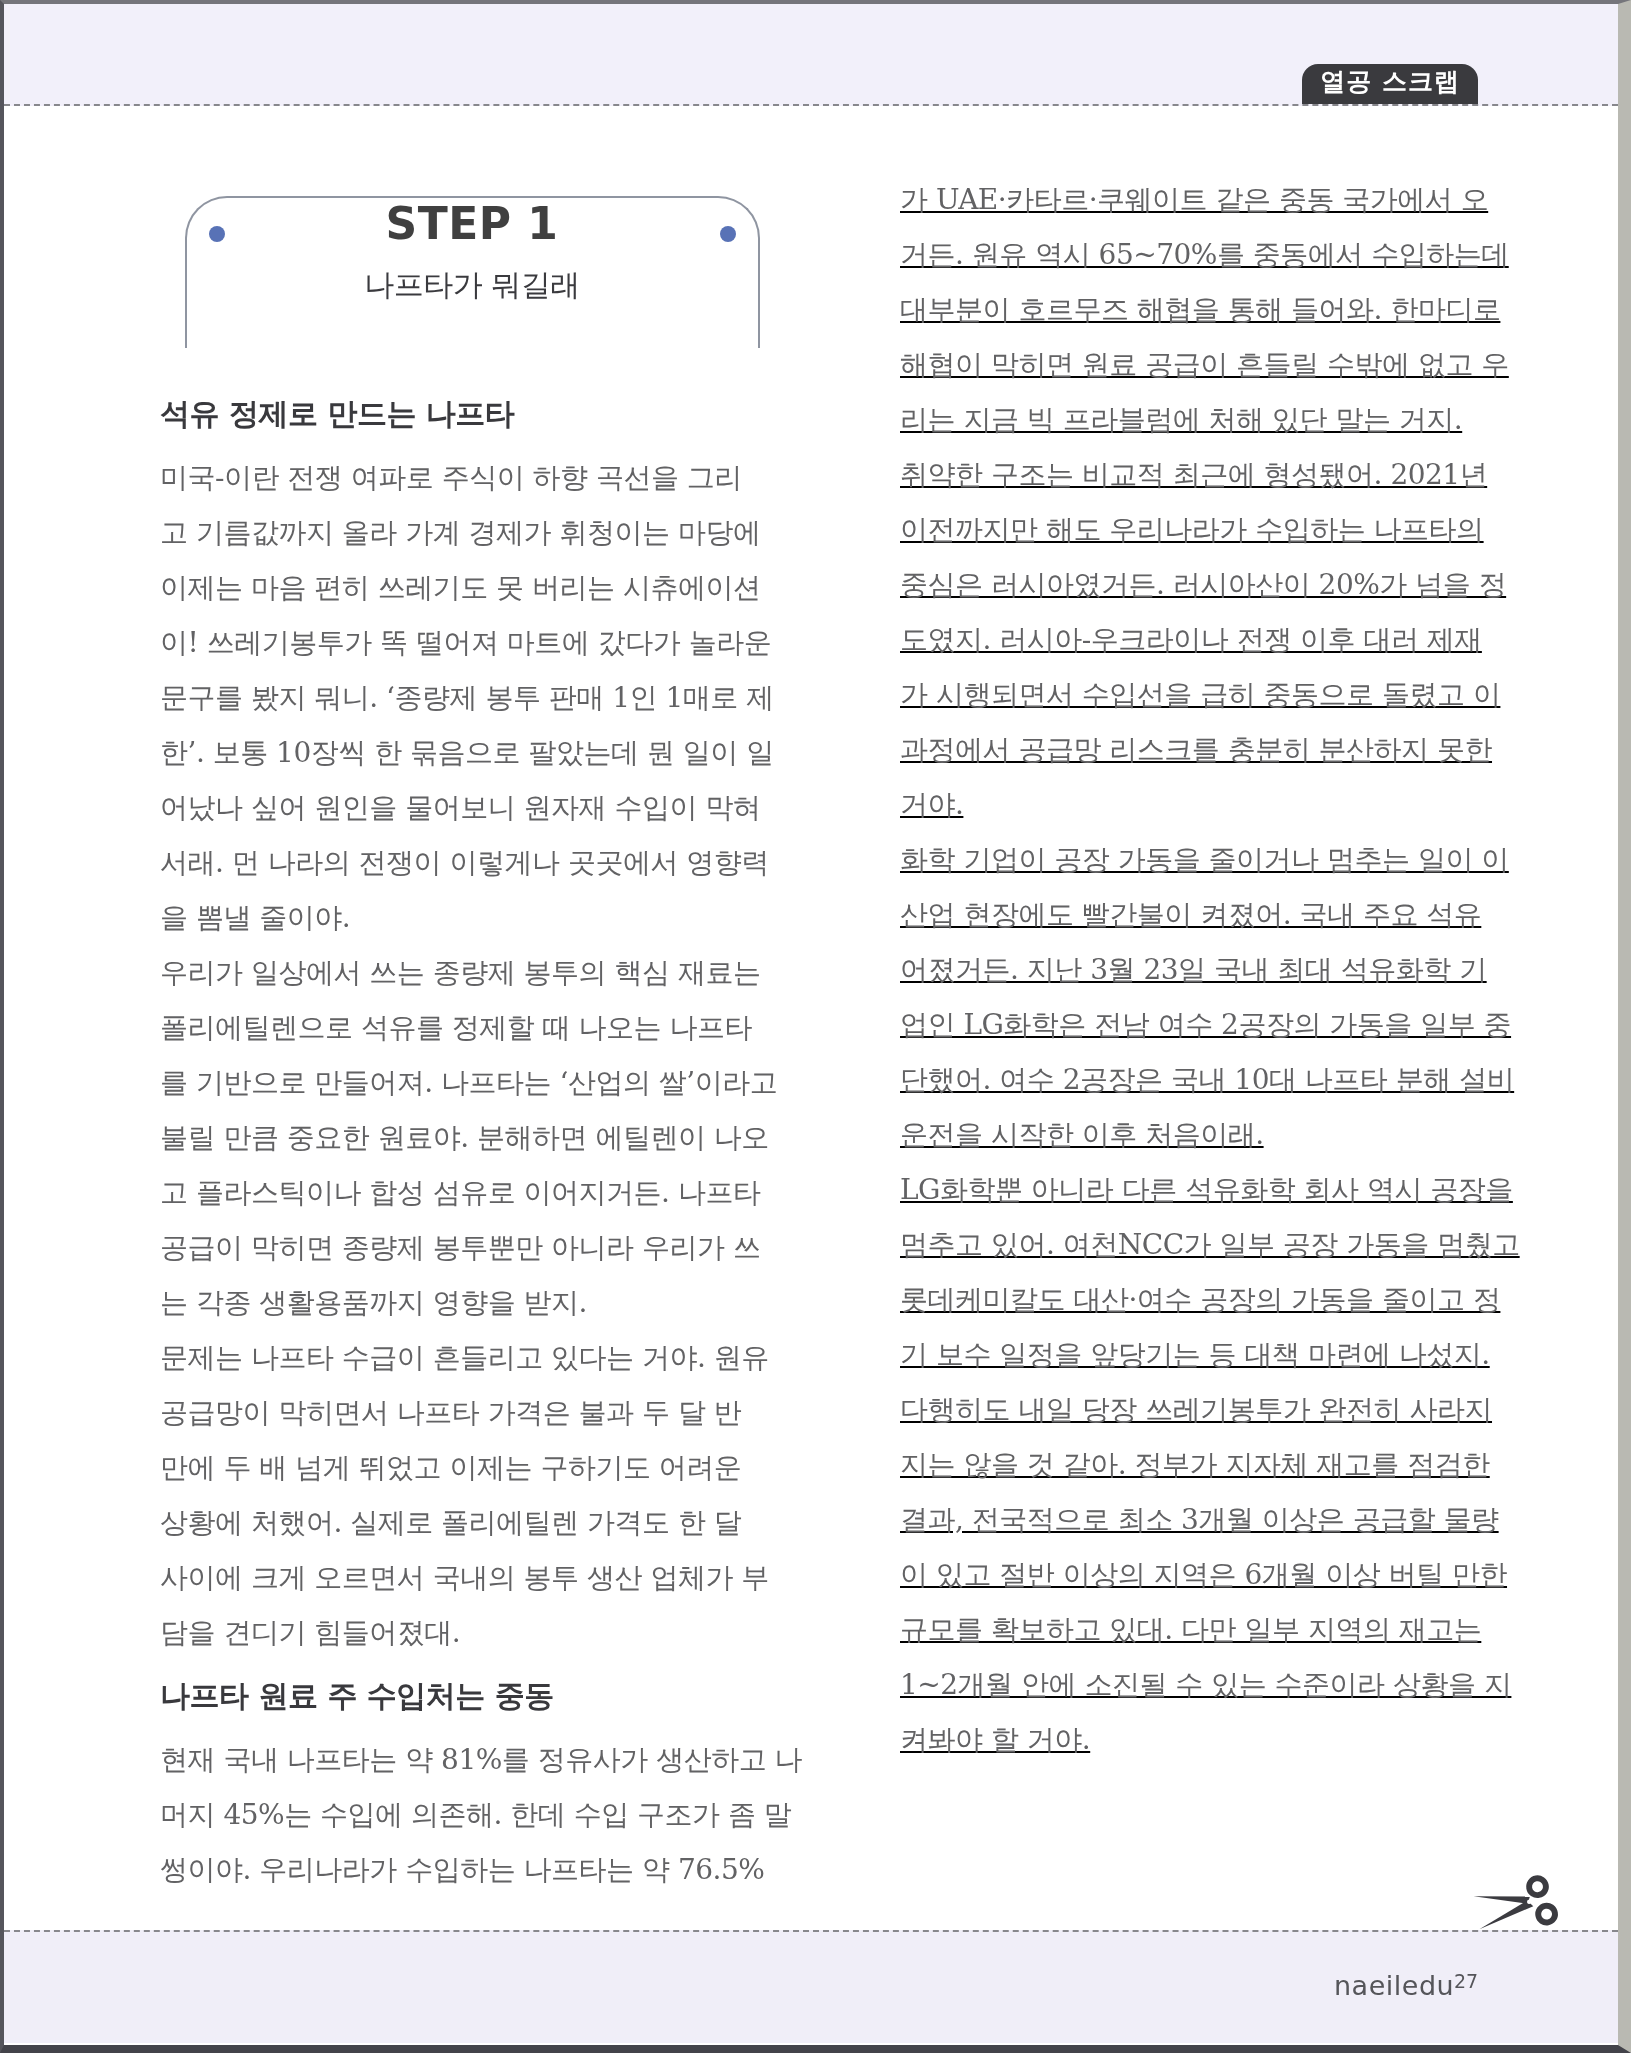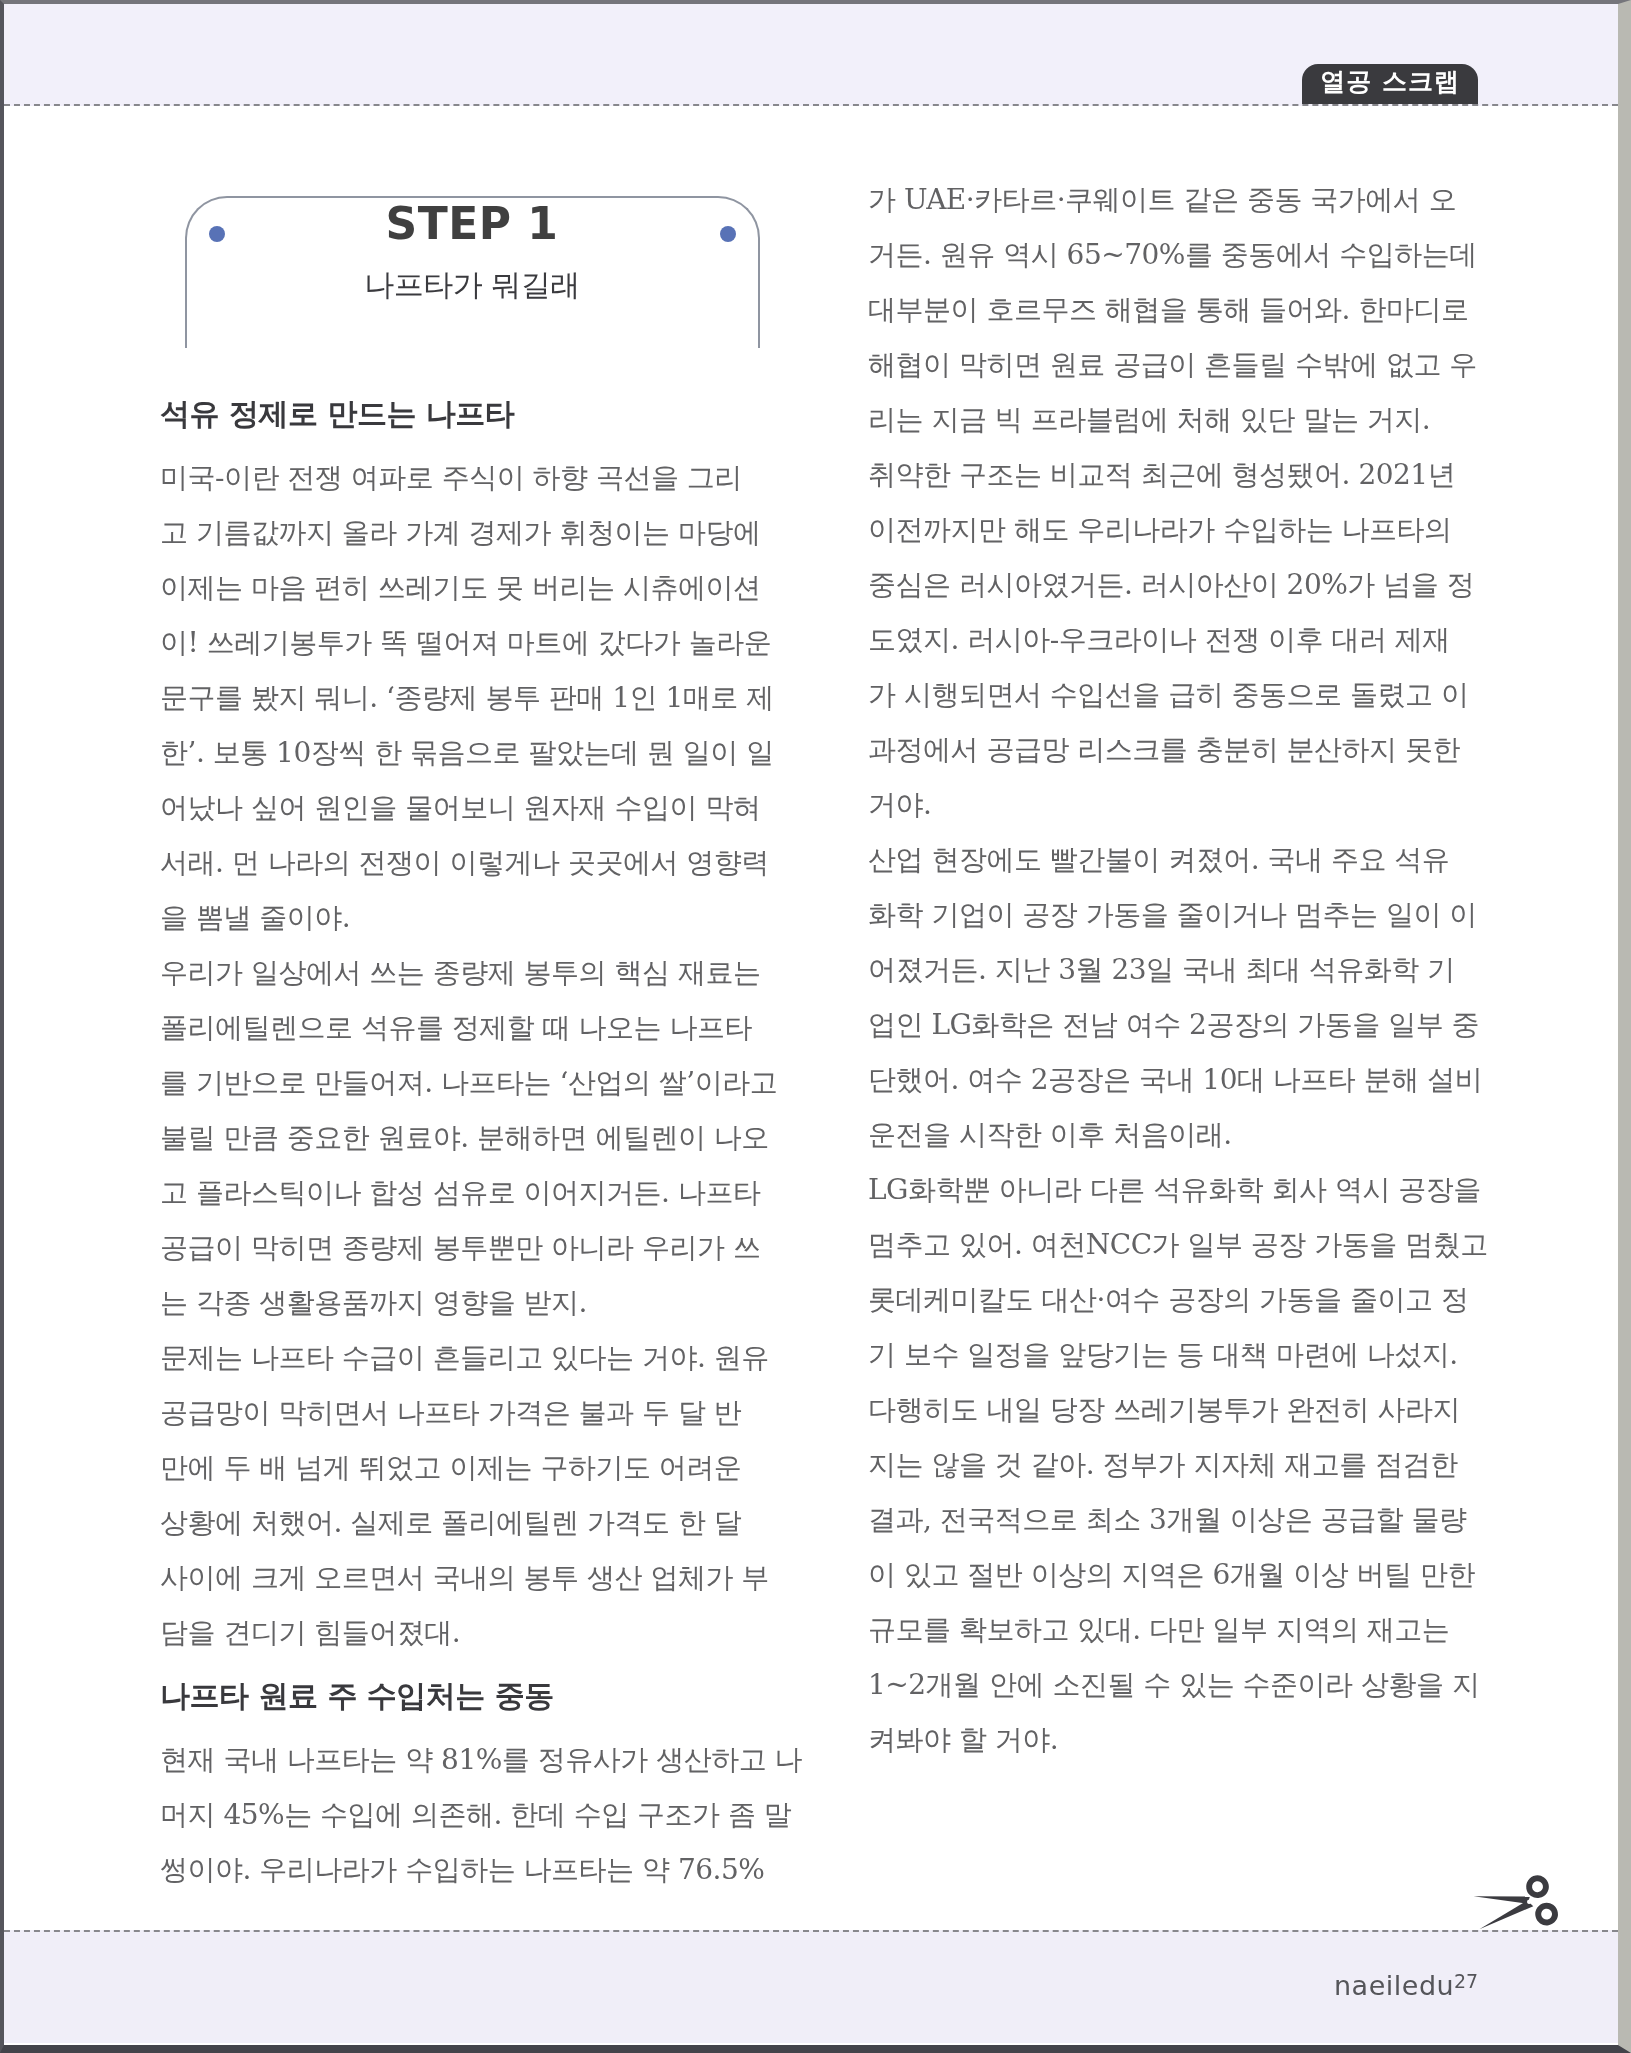--- a/index.html
+++ b/index.html
@@ -31,21 +31,21 @@
     padding:1px 18px 6px 18px;
     border-radius:16px 16px 0 0;
   }
   .main{
     position:relative;
     height:1824px;
     background:#ffffff;
   }
   .col{position:absolute;top:0;}
   .col-left{left:156px;width:624px;}
-  .col-right{left:864px;width:628px;}
+  .col-right{left:896px;width:628px;text-decoration:underline;}
   .step-box{
     position:relative;
     margin:90px auto 0 auto;
     width:571px;height:150px;
     border-top:2px solid #8f95a1;
     border-left:2px solid #8f95a1;
     border-right:2px solid #8f95a1;
     border-radius:42px 42px 0 0;
     text-align:center;
   }
@@ -177,22 +177,22 @@
           <div class="body-line">대부분이 호르무즈 해협을 통해 들어와. 한마디로</div>
           <div class="body-line">해협이 막히면 원료 공급이 흔들릴 수밖에 없고 우</div>
           <div class="body-line">리는 지금 빅 프라블럼에 처해 있단 말는 거지.</div>
           <div class="body-line">취약한 구조는 비교적 최근에 형성됐어. 2021년</div>
           <div class="body-line">이전까지만 해도 우리나라가 수입하는 나프타의</div>
           <div class="body-line">중심은 러시아였거든. 러시아산이 20%가 넘을 정</div>
           <div class="body-line">도였지. 러시아-우크라이나 전쟁 이후 대러 제재</div>
           <div class="body-line">가 시행되면서 수입선을 급히 중동으로 돌렸고 이</div>
           <div class="body-line">과정에서 공급망 리스크를 충분히 분산하지 못한</div>
           <div class="body-line">거야.</div>
+          <div class="body-line">화학 기업이 공장 가동을 줄이거나 멈추는 일이 이</div>
           <div class="body-line">산업 현장에도 빨간불이 켜졌어. 국내 주요 석유</div>
-          <div class="body-line">화학 기업이 공장 가동을 줄이거나 멈추는 일이 이</div>
           <div class="body-line">어졌거든. 지난 3월 23일 국내 최대 석유화학 기</div>
           <div class="body-line">업인 LG화학은 전남 여수 2공장의 가동을 일부 중</div>
           <div class="body-line">단했어. 여수 2공장은 국내 10대 나프타 분해 설비</div>
           <div class="body-line">운전을 시작한 이후 처음이래.</div>
           <div class="body-line">LG화학뿐 아니라 다른 석유화학 회사 역시 공장을</div>
           <div class="body-line">멈추고 있어. 여천NCC가 일부 공장 가동을 멈췄고</div>
           <div class="body-line">롯데케미칼도 대산·여수 공장의 가동을 줄이고 정</div>
           <div class="body-line">기 보수 일정을 앞당기는 등 대책 마련에 나섰지.</div>
           <div class="body-line">다행히도 내일 당장 쓰레기봉투가 완전히 사라지</div>
           <div class="body-line">지는 않을 것 같아. 정부가 지자체 재고를 점검한</div>

